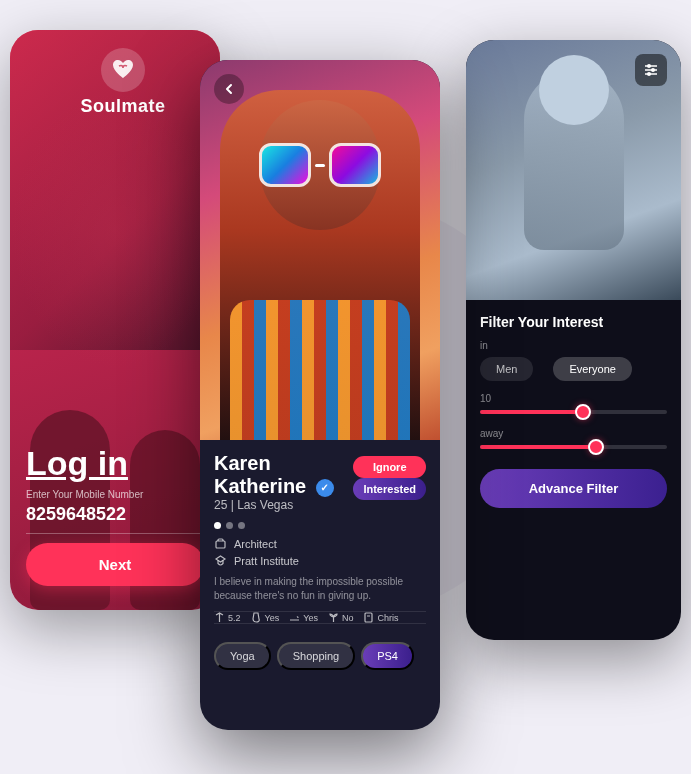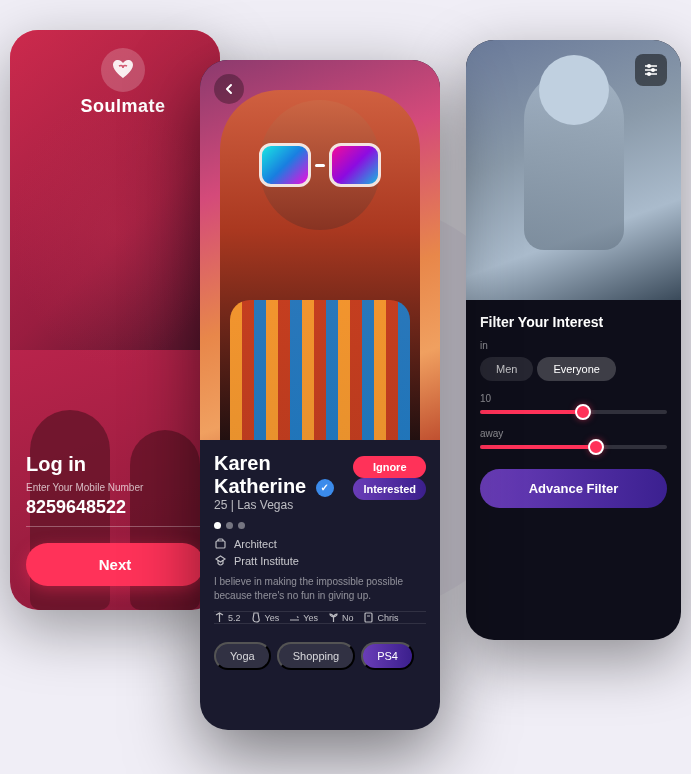--- a/index.html
+++ b/index.html
@@ -92,36 +92,37 @@
     .card-login .login-content {
       position: absolute;
       bottom: 0;
       left: 0; right: 0;
       padding: 20px 16px 24px;
       z-index: 2;
     }
 
     .login-title {
       color: #fff;
-      font-size: 20px;
+      font-size: 34px;
       font-weight: 800;
       margin-bottom: 6px;
+      text-decoration: underline;
     }
 
     .login-label {
       color: rgba(255,255,255,0.7);
       font-size: 10px;
       margin-bottom: 4px;
     }
 
     .login-phone {
       color: #fff;
       font-size: 18px;
       font-weight: 600;
-      margin-bottom: 16px;
+      margin-bottom: 9px;
       border-bottom: 1px solid rgba(255,255,255,0.3);
       padding-bottom: 8px;
     }
 
     .btn-next {
       width: 100%;
       background: #ff3259;
       color: #fff;
       border: none;
       border-radius: 30px;
@@ -374,21 +375,21 @@
     }
 
     .filter-section-label {
       color: rgba(255,255,255,0.5);
       font-size: 10px;
       margin-bottom: 6px;
     }
 
     .gender-btns {
       display: flex;
-      gap: 4px;
+      gap: 20px;
       margin-bottom: 12px;
     }
 
     .gender-btn {
       background: rgba(255,255,255,0.1);
       color: rgba(255,255,255,0.7);
       border: none;
       border-radius: 20px;
       padding: 6px 16px;
       font-size: 11px;

